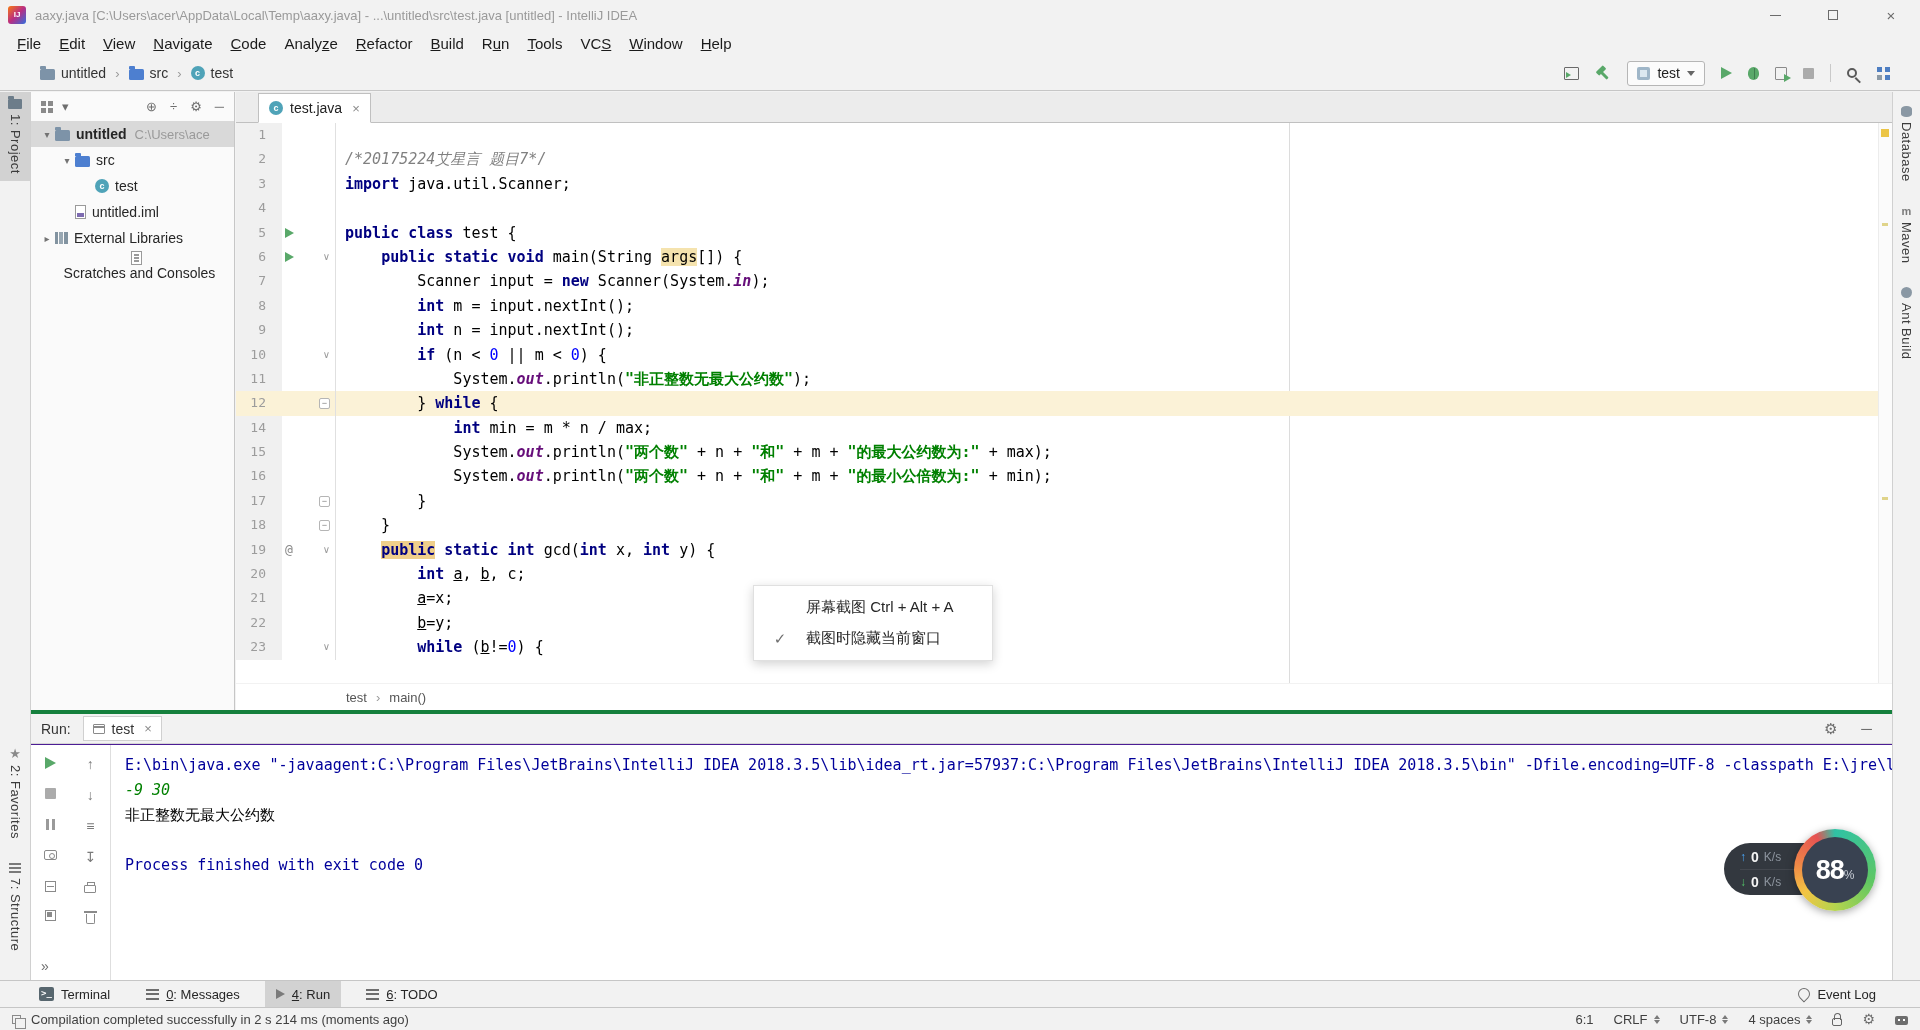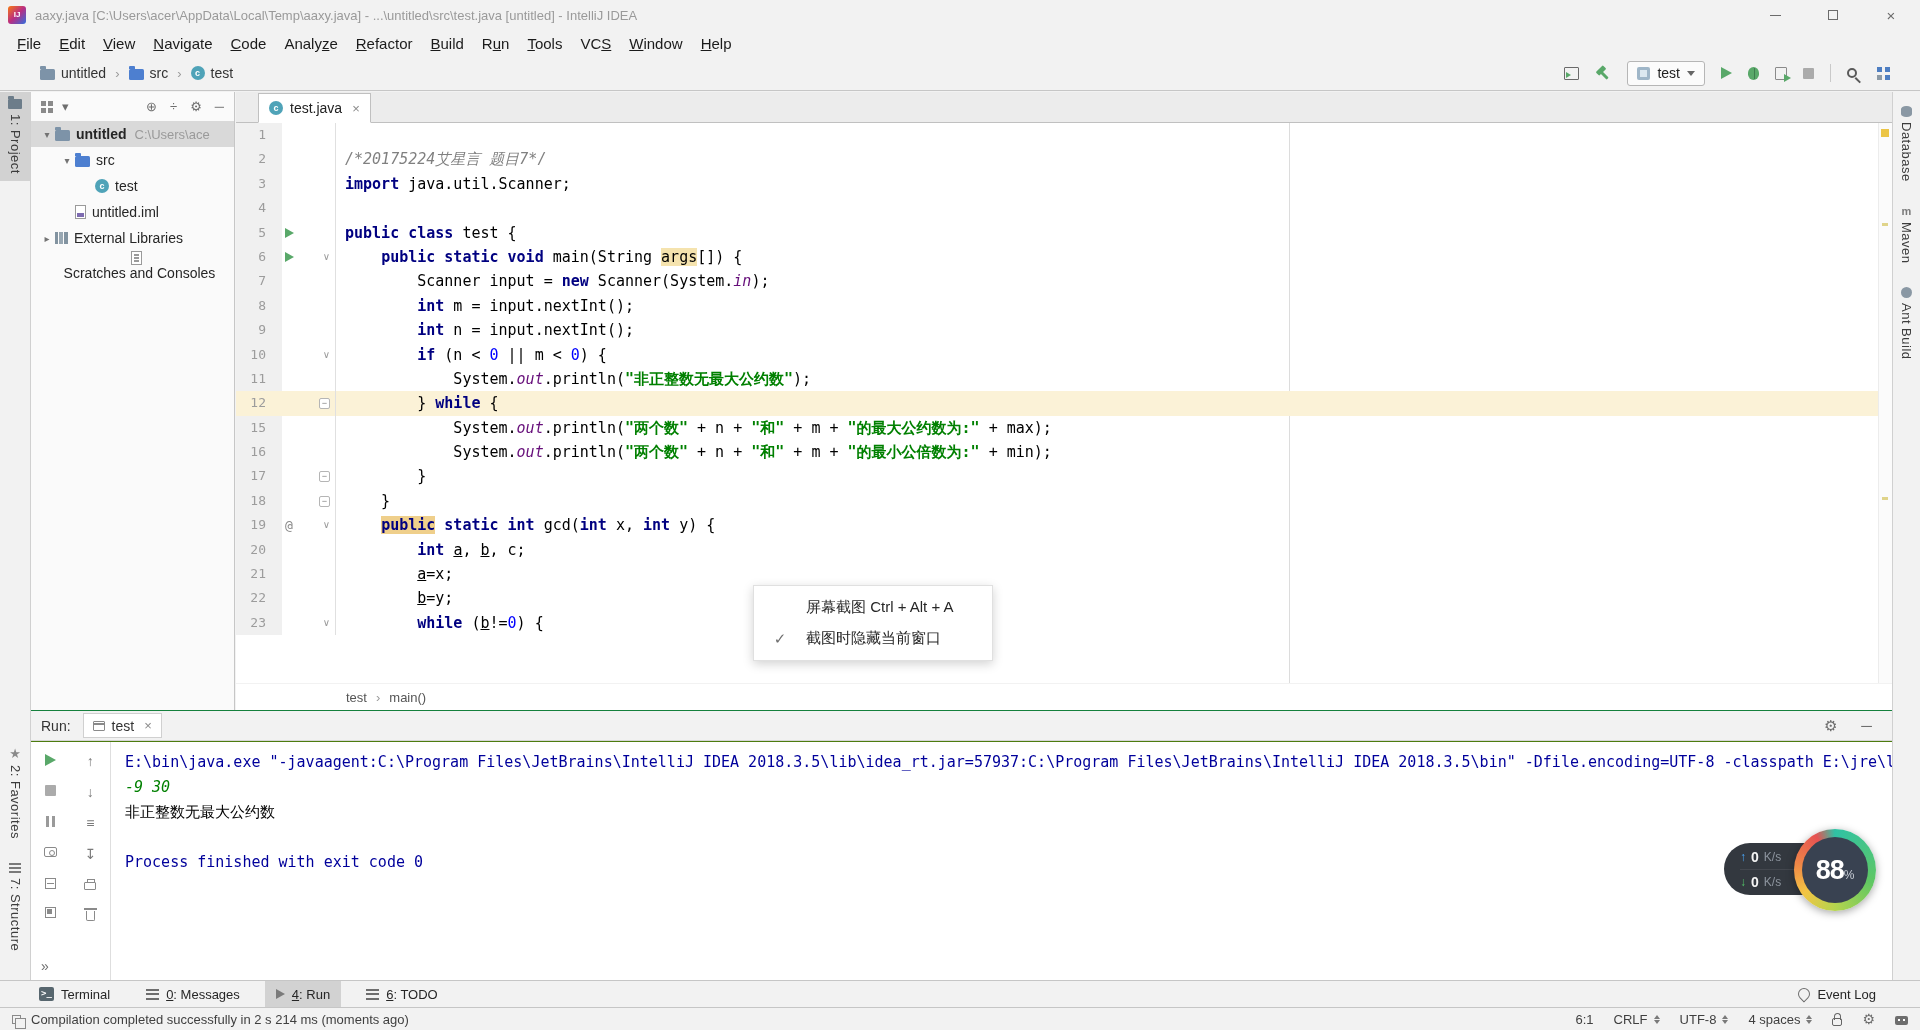--- a/index.html
+++ b/index.html
@@ -109,37 +109,37 @@
   .at-sign{color:#8a8a8a;font:13px "DejaVu Sans Mono",monospace}
   .gfold{flex:1;display:flex;justify-content:flex-end;align-items:center;padding-right:5px}
   .run-arrow{width:0;height:0;border-left:9px solid #59a869;border-top:5px solid transparent;border-bottom:5px solid transparent}
   .fold-v{color:#9a9a9a;font-size:10px;line-height:10px}
   .fold-m{width:11px;height:11px;border:1px solid #b5b5b5;background:#fff;color:#7a7a7a;font-size:9px;line-height:9px;text-align:center;border-radius:2px}
   .code-text{font:15px/24.4px "DejaVu Sans Mono","DejaVu Sans",monospace;white-space:pre;color:#000;padding-left:9px}
   .tk-kw{color:#000080;font-weight:bold}
   .tk-str{color:#008000;font-weight:bold}
   .tk-cmt{color:#808080;font-style:italic}
   .tk-num{color:#0000ff}
-  .tk-fld{color:#660e7a;font-style:italic;font-weight:normal}
+  .tk-fld{color:#660e7a;font-style:italic;font-weight:bold}
   .tk-it{font-style:italic}
   .tk-hl{background:#f5e3ae}
   .tk-hlk{background: #efcf8b;color:#000080;font-weight:bold}
   .tk-u{text-decoration:underline}
   .scroll-stripe{position:absolute;right:0;top:0;bottom:0;width:14px;background:#fbfbfb;border-left:1px solid #ececec}
   .mark-sq{position:absolute;right:3px;top:6px;width:8px;height:8px;background:#ecc546}
   .mark-dash{position:absolute;right:4px;width:6px;height:3px;background:#e0d48a}
   .crumb-bar{height:27px;display:flex;align-items:center;padding-left:110px;gap:8px;font-size:13px;color:#555;background:#fff;flex:none;border-top:1px solid #f2f2f2}
 
   
   .popup{position:absolute;left:753px;top:585px;width:240px;height:76px;background:#fff;border:1px solid #e0e0e0;box-shadow:0 3px 10px rgba(0,0,0,.18);z-index:40;font-size:15px;color:#262626;display:flex;flex-direction:column;justify-content:center}
   .popup-row{display:flex;align-items:center;height:31px}
   .popup-gutter{width:52px;text-align:center;color:#6e6e6e;flex:none}
 
   
-  .runpanel{position:absolute;left:31px;top:710px;right:0;height:270px;background:#4d7c0f;border-top:1px solid #15803d}
+  .runpanel{position:absolute;left:31px;top:710px;right:0;height:270px;background:#4c1d95;border-top:4px solid #15803d}
   .run-header{height:30px;background:#f2f2f2;border-bottom:1px solid #d6d6d6;display:flex;align-items:center;padding:0 10px;gap:12px;font-size:14px;color:#333}
   .run-tab{display:flex;align-items:center;gap:7px;background:#fff;border:1px solid #d0d0d0;height:25px;padding:0 9px}
   .rt-ico{width:12px;height:10px;border:1.5px solid #8a8a8a;border-radius:1px;position:relative}
   .rt-ico::after{content:"";position:absolute;left:0;right:0;top:1px;height:2px;background:#8a8a8a}
   .run-hdr-actions{margin-left:auto;display:flex;gap:24px;color:#6e6e6e;padding-right:38px;align-items:center;font-size:15px}
   .run-body{position:absolute;top:31px;bottom:0;left:0;right:0;display:flex}
   .run-toolbar{width:80px;flex:none;border-right:1px solid #dedede;padding-top:12px;display:grid;grid-template-columns:1fr 1fr;row-gap:17px;justify-items:center;align-content:start;color:#7a7a7a;position:relative;background:#fff}
   .rt-rerun{width:0;height:0;border-left:11px solid #59a869;border-top:6px solid transparent;border-bottom:6px solid transparent}
   .rt-stop{width:11px;height:11px;background:#ababab;border-radius:1px}
   .rt-pause{width:9px;height:11px;border-left:3px solid #9a9a9a;border-right:3px solid #9a9a9a}
@@ -461,20 +461,28 @@
               <span class="lnum">12</span>
               <span class="gmark"></span>
               <span class="gfold">
                 <span class="fold-m">−</span>
               </span>
             </div>
             <pre class="code-text"><span class="tk-p">        } </span><span class="tk-kw">while</span><span class="tk-p"> {</span></pre>
           </div>
           <div class="code-row">
             <div class="gutter-cell">
+              <span class="lnum">14</span>
+              <span class="gmark"></span>
+              <span class="gfold"></span>
+            </div>
+            <pre class="code-text"><span class="tk-p">            </span><span class="tk-kw">int</span><span class="tk-p"> min = m * n / max;</span></pre>
+          </div>
+          <div class="code-row">
+            <div class="gutter-cell">
               <span class="lnum">15</span>
               <span class="gmark"></span>
               <span class="gfold"></span>
             </div>
             <pre class="code-text"><span class="tk-p">            System.</span><span class="tk-fld">out</span><span class="tk-p">.println(</span><span class="tk-str">"两个数"</span><span class="tk-p"> + n + </span><span class="tk-str">"和"</span><span class="tk-p"> + m + </span><span class="tk-str">"的最大公约数为:"</span><span class="tk-p"> + max);</span></pre>
           </div>
           <div class="code-row">
             <div class="gutter-cell">
               <span class="lnum">16</span>
               <span class="gmark"></span>

